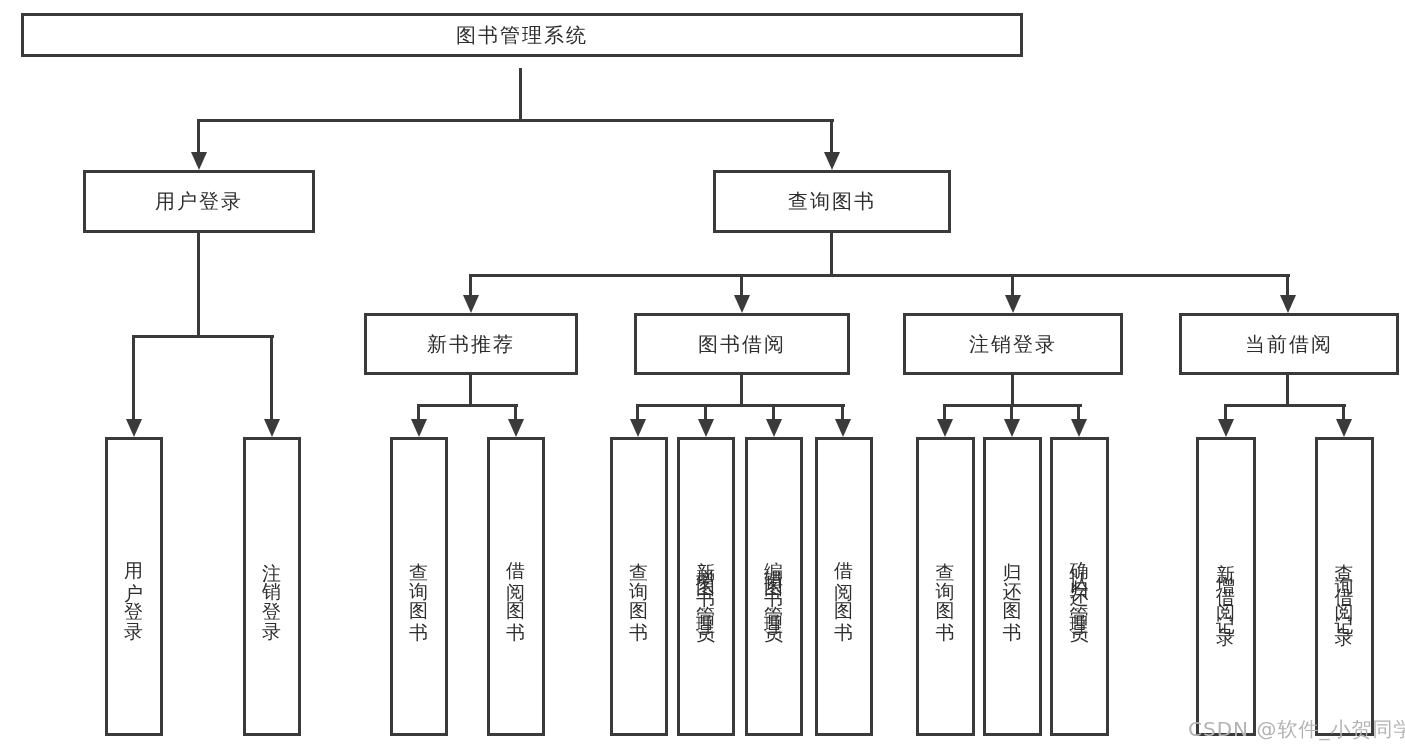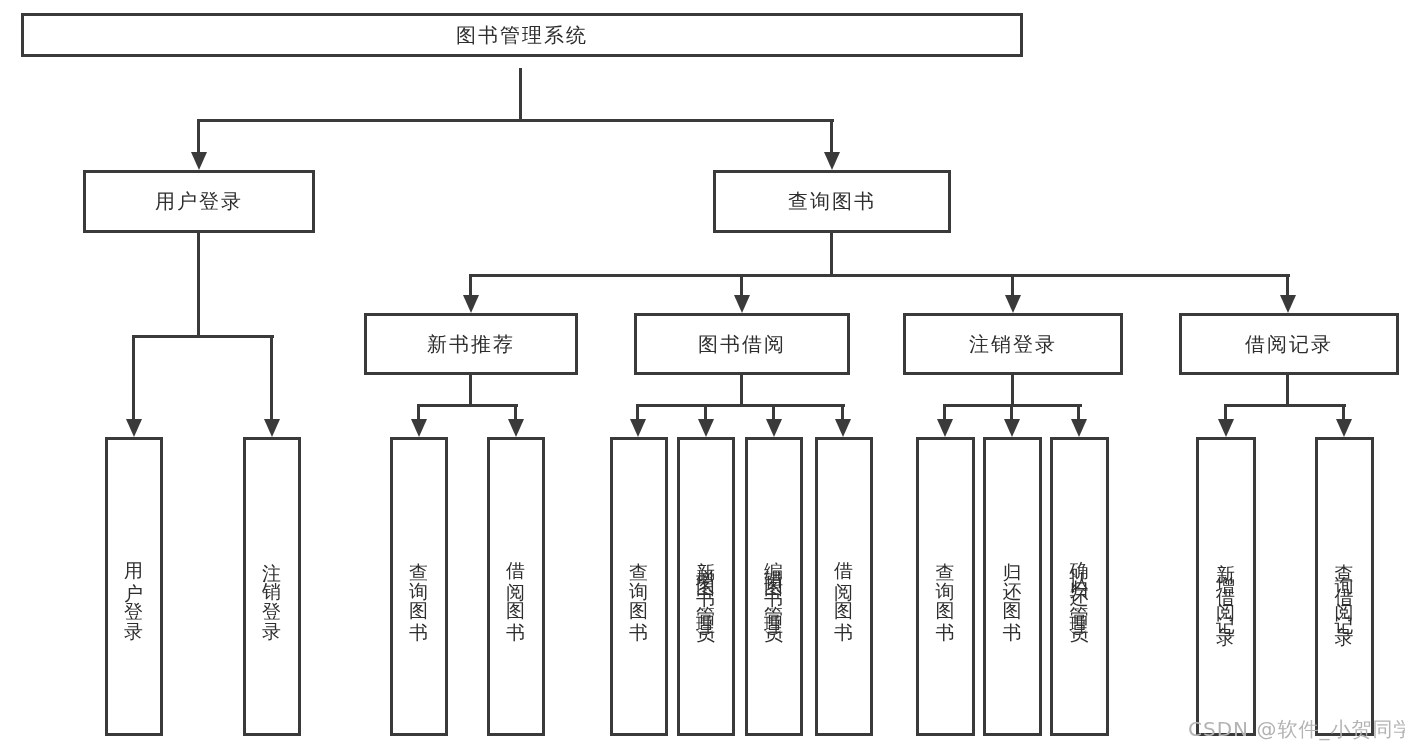--- a/index.html
+++ b/index.html
@@ -100,21 +100,21 @@
   <div class="node h" style="left:364px;top:313px;width:214px;height:62px">
     <span>新书推荐</span>
   </div>
   <div class="node h" style="left:634px;top:313px;width:216px;height:62px">
     <span>图书借阅</span>
   </div>
   <div class="node h" style="left:903px;top:313px;width:220px;height:62px">
     <span>注销登录</span>
   </div>
   <div class="node h" style="left:1179px;top:313px;width:220px;height:62px">
-    <span>借阅记录</span>
+    <span>当前借阅</span>
   </div>
 
   <div class="vl" style="left:469px;top:374px;height:33px"></div>
   <div class="hl" style="left:417px;top:404px;width:101px"></div>
   <div class="vl" style="left:417px;top:404px;height:17px"></div>
   <div class="arrow" style="left:411px;top:419px"></div>
   <div class="vl" style="left:514px;top:404px;height:17px"></div>
   <div class="arrow" style="left:508px;top:419px"></div>
 
   <div class="vl" style="left:740px;top:374px;height:33px"></div>

